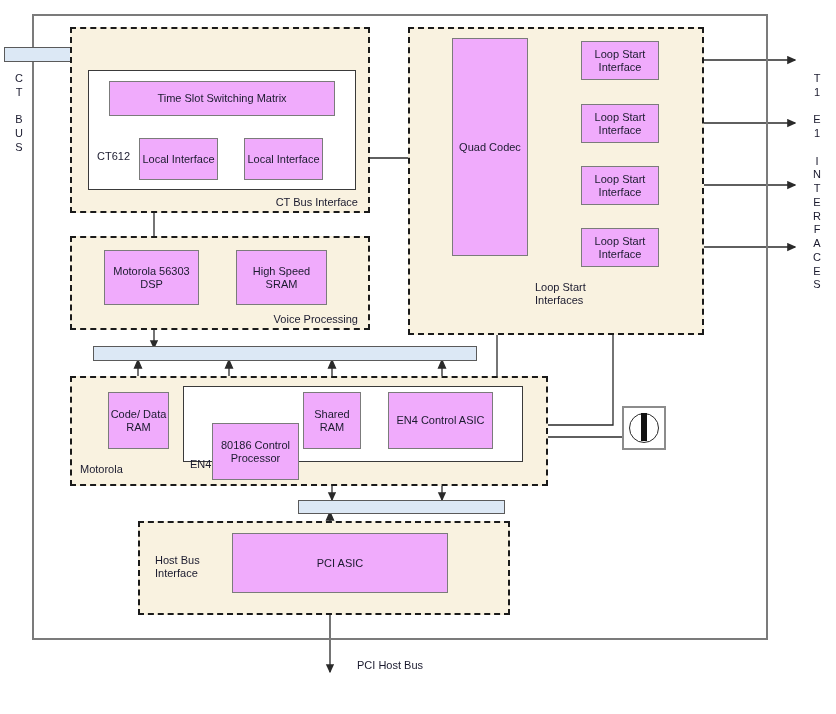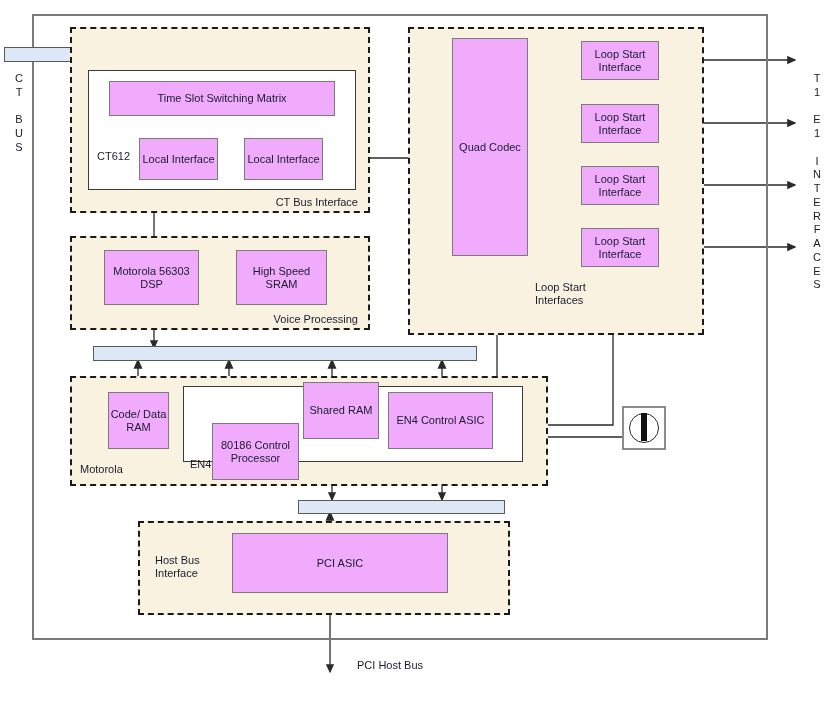--- a/index.html
+++ b/index.html
@@ -152,21 +152,21 @@
   <div class="abs subbox" style="left:183px;top:386px;width:340px;height:76px;"></div>
   <div class="abs lbl" style="left:190px;top:458px;width:160px;">EN4 Control ASIC</div>
   <div class="abs lbl" style="left:80px;top:463px;width:90px;">Motorola</div>
 
   <div class="abs block" style="left:108px;top:392px;width:61px;height:57px;">Code/
 Data
 RAM</div>
   <div class="abs block" style="left:212px;top:392px;width:87px;height:57px;margin-top:31px;">80186
 Control
 Processor</div>
-  <div class="abs block" style="left:303px;top:382px;width:76px;height:57px;">Shared
+  <div class="abs block" style="left:303px;top:392px;width:58px;height:57px;">Shared
 RAM</div>
   <div class="abs block" style="left:388px;top:392px;width:105px;height:57px;">EN4
 Control
 ASIC</div>
 
   <div class="abs jack" style="left:622px;top:406px;width:44px;height:44px;">
     <div class="circ"></div>
   </div>
 
   <div class="abs bus" style="left:298px;top:500px;width:207px;height:14px;"></div>

